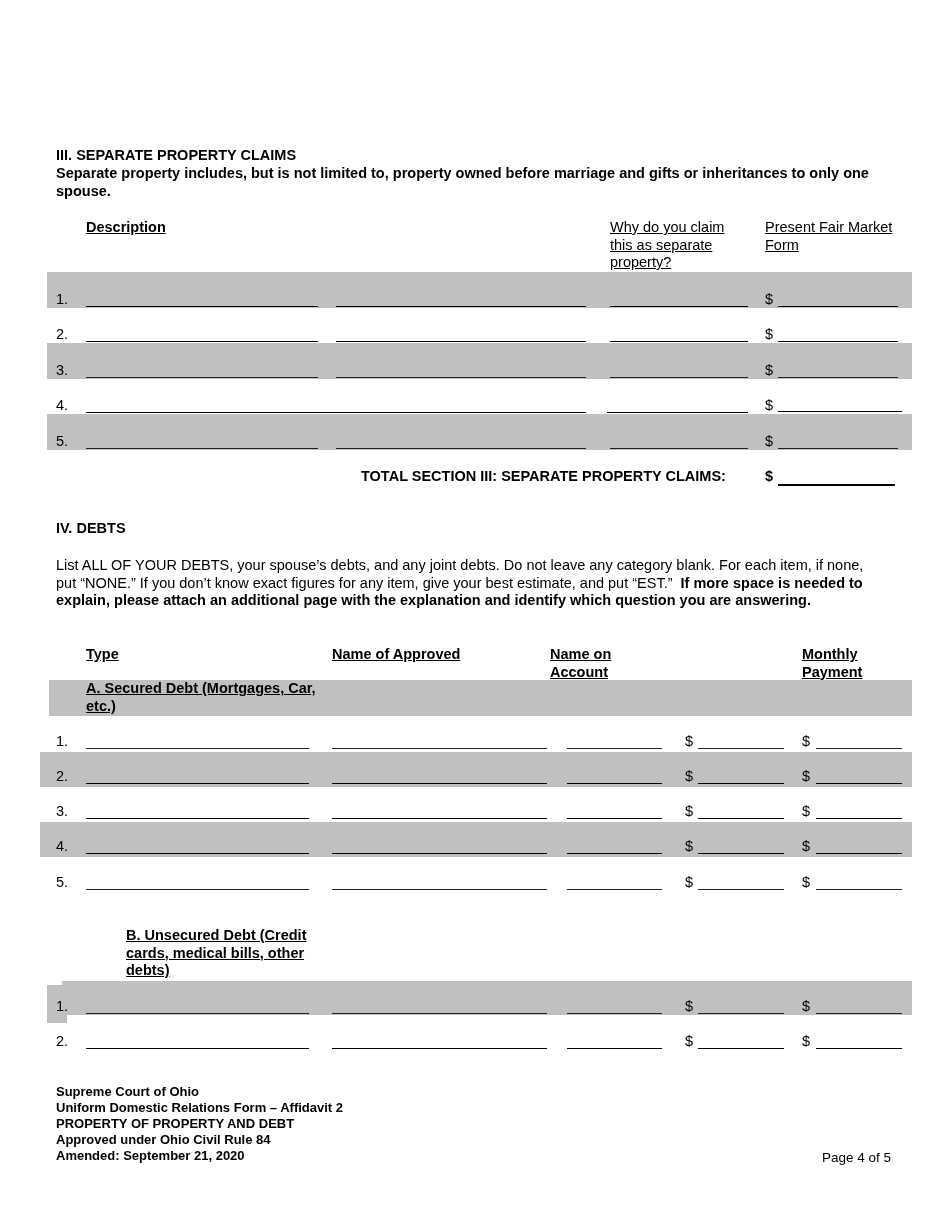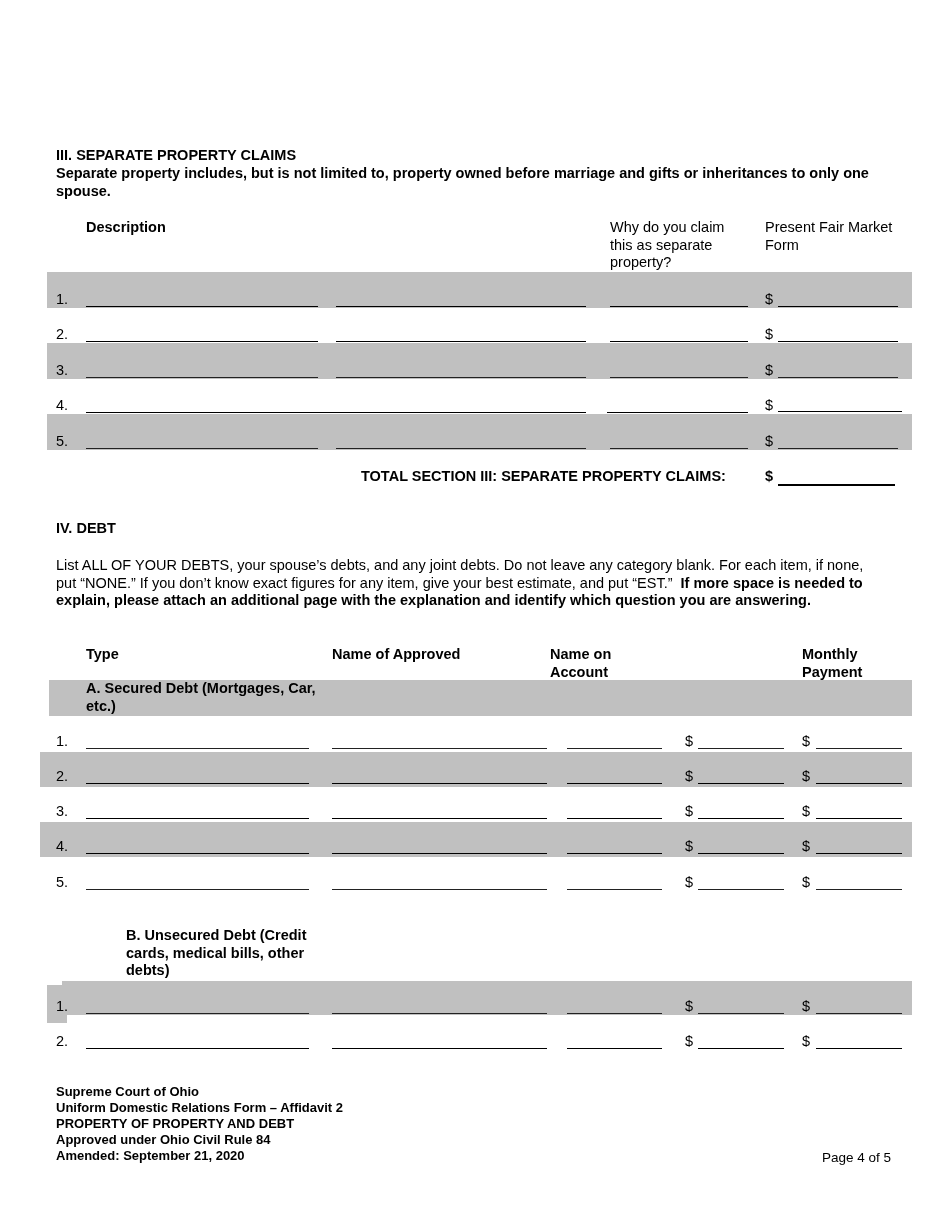--- a/index.html
+++ b/index.html
@@ -5,21 +5,21 @@
   * { box-sizing: border-box; margin: 0; padding: 0; }
   html, body { width: 950px; height: 1230px; background: #ffffff; }
   body { position: relative; font-family: "Liberation Sans", sans-serif; color: #000; font-size: 14.5px; overflow: hidden; }
   .abs { position: absolute; }
   .bold { font-weight: bold; }
   .shade { position: absolute; background: #c0c0c0; }
   .line { position: absolute; border-bottom: 1.5px solid #000; height: 0; }
   .line.thin { border-bottom-width: 1px; border-color: #222; }
   .num { position: absolute; font-size: 14.5px; }
   .dollar { position: absolute; font-size: 14.5px; }
-  .hdr { position: absolute; font-size: 14.5px; line-height: 17.5px; }
+  .hdr { position: absolute; font-size: 14.5px; line-height: 17.5px; text-decoration: underline; }
   .para { position: absolute; left: 56px; width: 830px; line-height: 17.5px; }
 </style>
 </head>
 <body>
 
 <div class="abs bold" style="left:56px; top:147px;">III. SEPARATE PROPERTY CLAIMS</div>
 <div class="para bold" style="top:165px;">Separate property includes, but is not limited to, property owned before marriage and gifts or inheritances to only one spouse.</div>
 
 <div class="hdr bold" style="left:86px; top:219px;">Description</div>
 <div class="hdr" style="left:610px; top:219px; width:140px;">Why do you claim this as separate property?</div>
@@ -70,21 +70,21 @@
   <div class="line thin" style="left:336px; top:448px; width:250px;"></div>
   <div class="line thin" style="left:610px; top:448px; width:138px;"></div>
   <div class="dollar" style="left:765px; top:433px;">$</div>
   <div class="line thin" style="left:778px; top:448px; width:120px;"></div>
 </div>
 
 <div class="abs bold" style="left:361px; top:468px;">TOTAL SECTION III: SEPARATE PROPERTY CLAIMS:</div>
 <div class="abs bold" style="left:765px; top:468px;">$</div>
 <div class="line" style="left:778px; top:484px; width:117px; border-bottom-width:2px;"></div>
 
-<div class="abs bold" style="left:56px; top:520px;">IV. DEBT</div>
+<div class="abs bold" style="left:56px; top:520px;">IV. DEBTS</div>
 <div class="para" style="top:557px;">
   <span>List ALL OF YOUR DEBTS, your spouse’s debts, and any joint debts. Do not leave any category blank. For each item, if none, put “NONE.” If you don’t know exact figures for any item, give your best estimate, and put “EST.”</span>&nbsp;
   <span class="bold">If more space is needed to explain, please attach an additional page with the explanation and identify which question you are answering.</span>
 </div>
 
 <div class="hdr bold" style="left:86px; top:646px;">Type</div>
 <div class="hdr bold" style="left:332px; top:646px;">Name of Approved</div>
 <div class="hdr bold" style="left:550px; top:646px; width:80px;">Name on Account</div>
 <div class="hdr bold" style="left:685px; top:678px; width:85px;">Total Debt Due</div>
 <div class="hdr bold" style="left:802px; top:646px; width:80px;">Monthly Payment</div>

